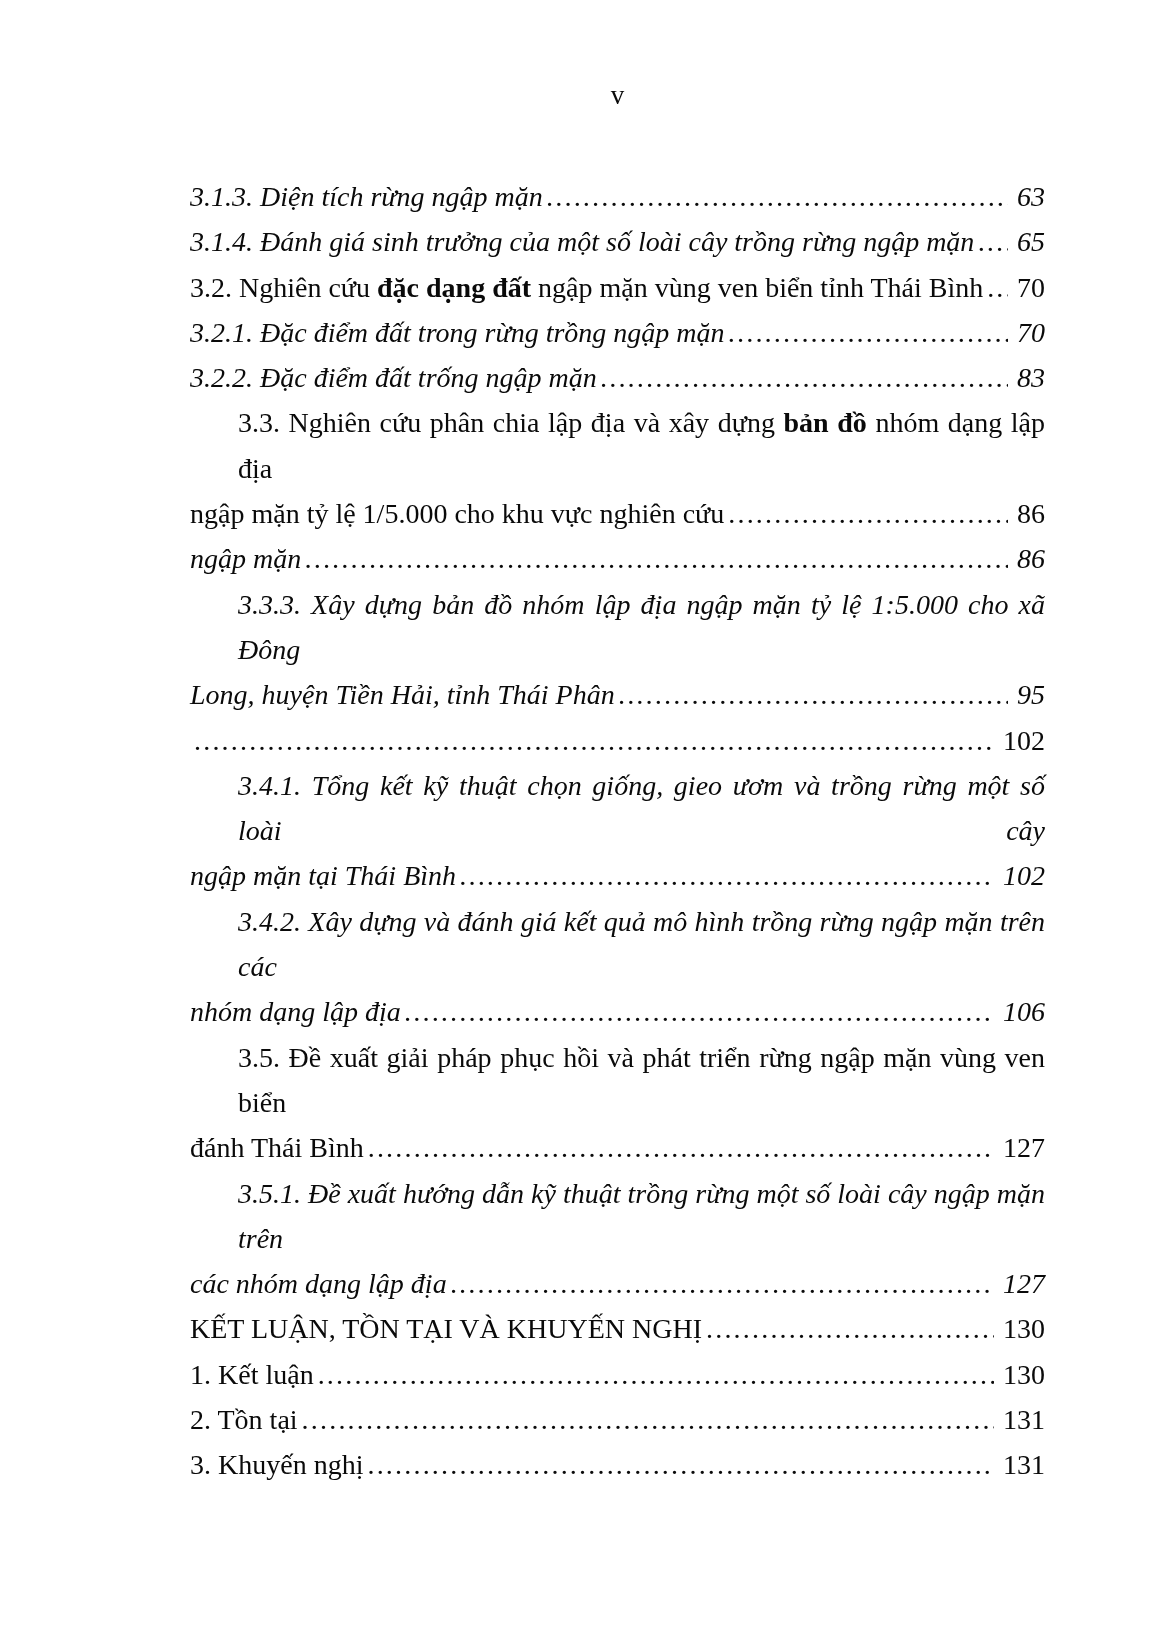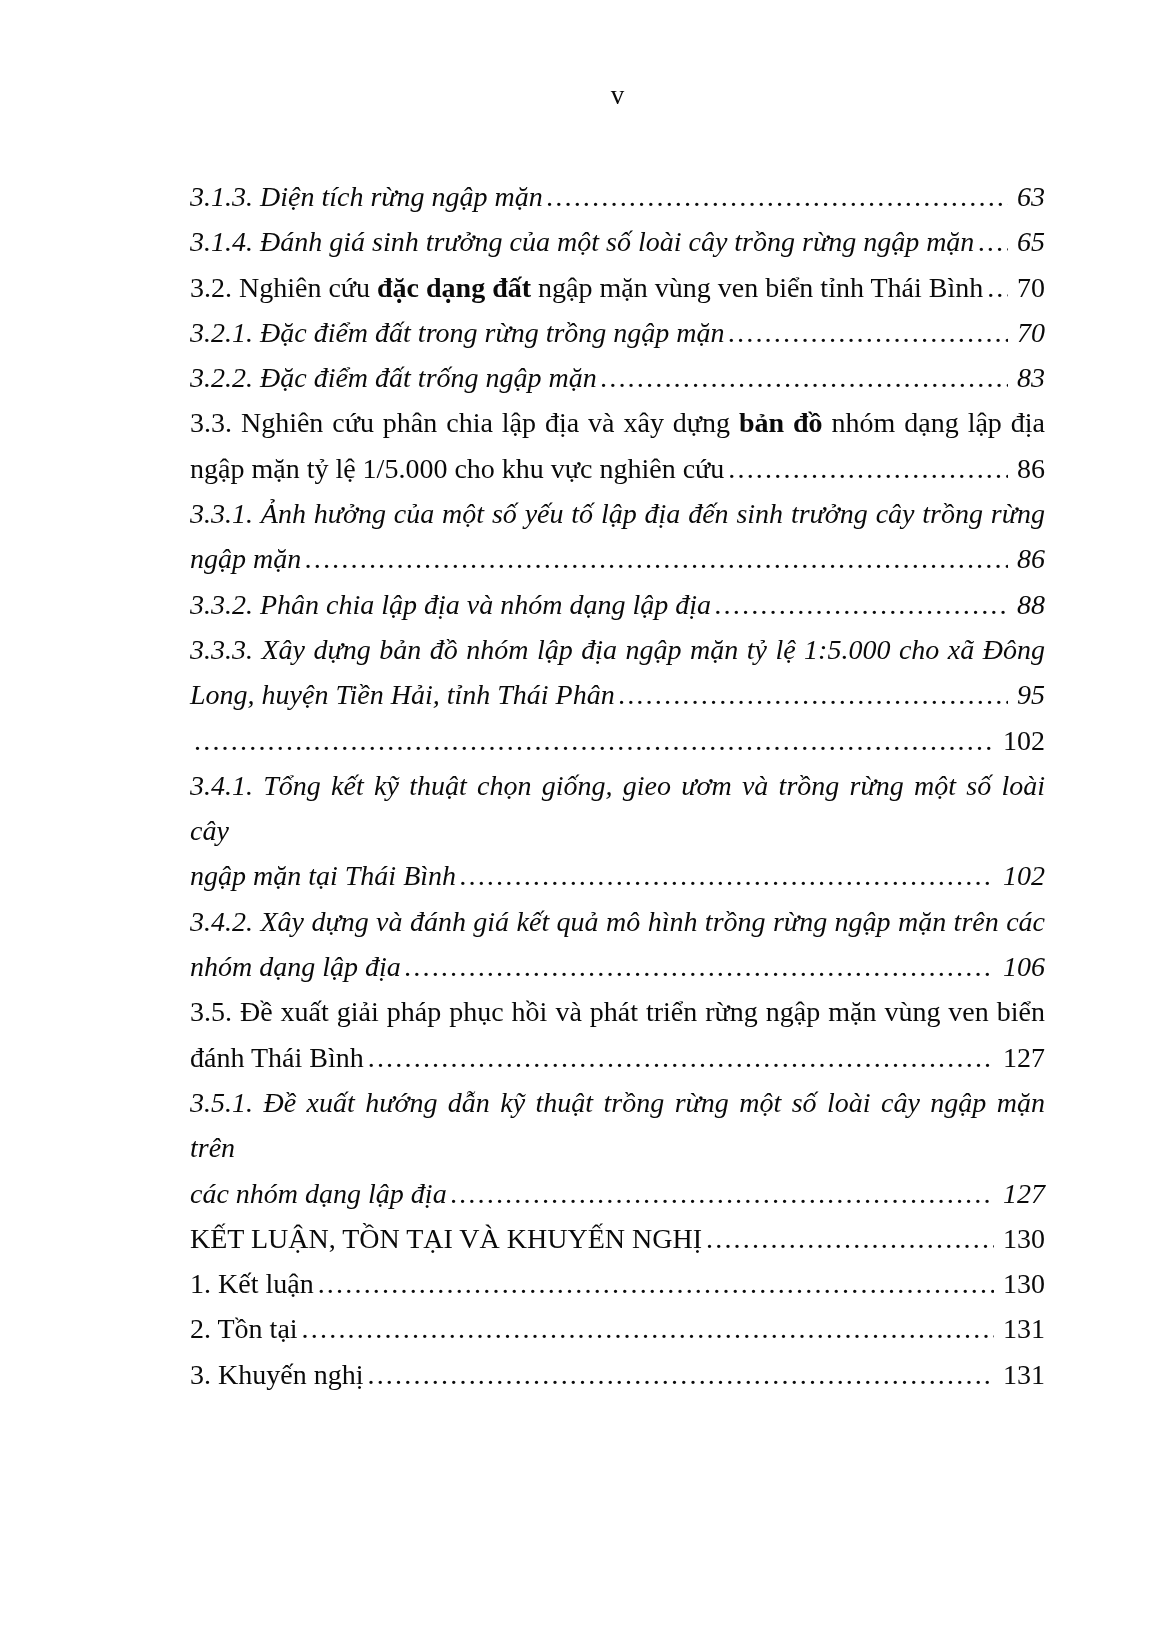--- a/index.html
+++ b/index.html
@@ -27,20 +27,21 @@
     left: 190px;
     width: 855px;
     line-height: 45.3px;
   }
   .entry { margin: 0; }
   .entry.italic { font-style: italic; }
   .bold { font-weight: bold; }
   .wrap-line {
     text-align: justify;
     text-align-last: justify;
+    margin-left: 48px;
   }
   .last-line {
     display: flex;
     align-items: flex-start;
     font-family: Liberation Serif, serif;
   }
   .toc-title {
     flex: 0 0 auto;
     white-space: nowrap;
   }
@@ -104,32 +105,24 @@
   </div>
       <div class="entry">
     <div class="wrap-line"><span>3.3. Nghiên cứu phân chia lập địa và xây dựng </span><span class="bold">bản đồ</span><span> nhóm dạng lập địa</span></div>
         <div class="last-line">
       <span class="toc-title"><span>ngập mặn tỷ lệ 1/5.000 cho khu vực nghiên cứu</span></span>
       <span class="leader"></span>
       <span class="pagenum">86</span>
     </div>
   </div>
       <div class="entry italic">
-    <div class="wrap-line"><span>3.3.1. Ảnh hưởng của một số yếu tố lập địa đến sinh trưởng cây trồng rừng</span></div>
         <div class="last-line">
       <span class="toc-title"><span>ngập mặn</span></span>
       <span class="leader"></span>
       <span class="pagenum">86</span>
-    </div>
-  </div>
-      <div class="entry italic">
-    <div class="last-line">
-      <span class="toc-title"><span>3.3.2. Phân chia lập địa và nhóm dạng lập địa</span></span>
-      <span class="leader"></span>
-      <span class="pagenum">88</span>
     </div>
   </div>
       <div class="entry italic">
     <div class="wrap-line"><span>3.3.3. Xây dựng bản đồ nhóm lập địa ngập mặn tỷ lệ 1:5.000 cho xã Đông</span></div>
         <div class="last-line">
       <span class="toc-title"><span>Long, huyện Tiền Hải, tỉnh Thái Phân</span></span>
       <span class="leader"></span>
       <span class="pagenum">95</span>
     </div>
   </div>

